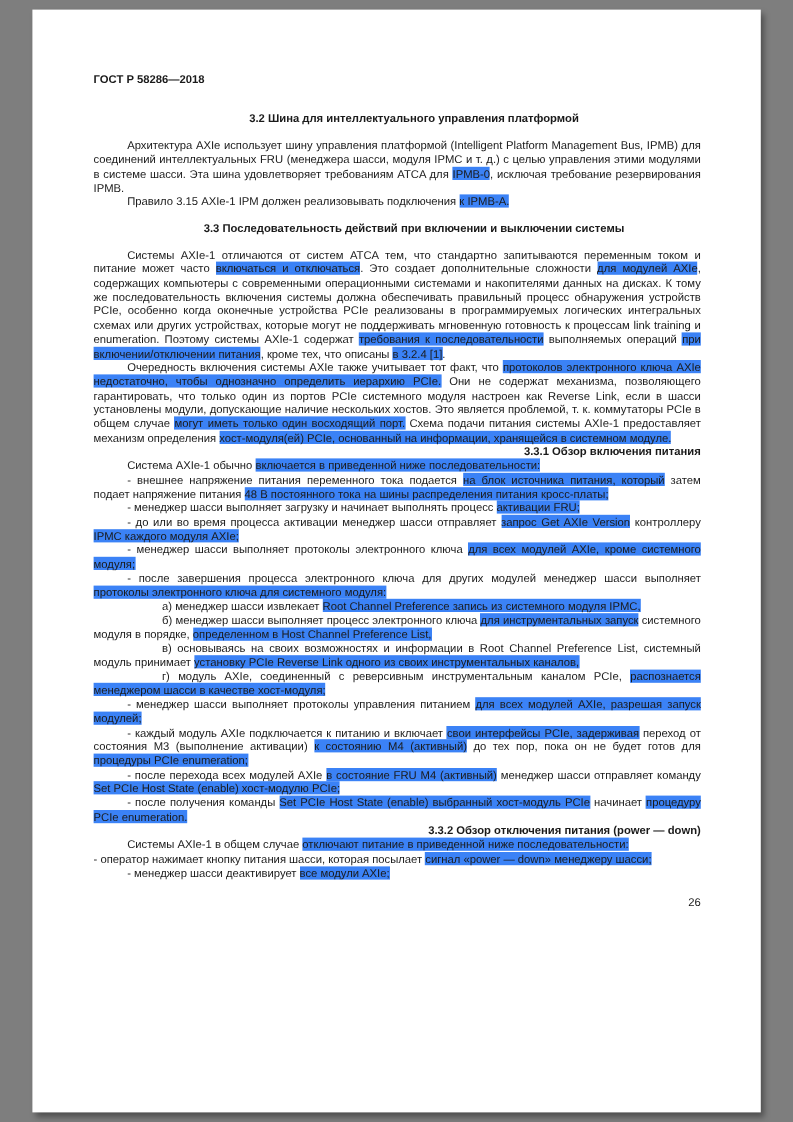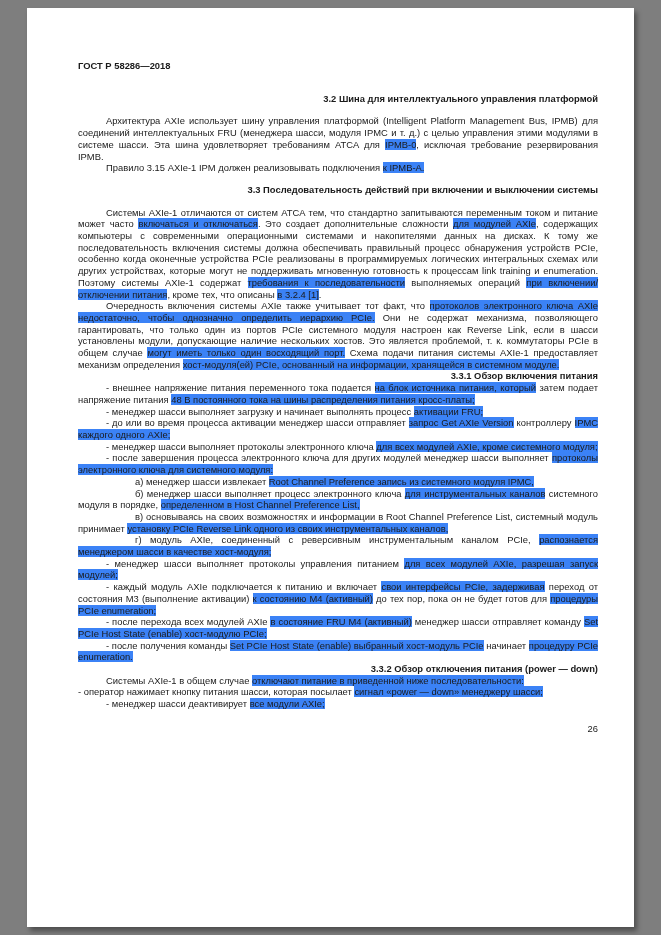--- a/index.html
+++ b/index.html
@@ -10,56 +10,57 @@
     position:relative;
     color:#1a1a1a;
   }
   .sheet {
     position:absolute; left:27px; top:8px;
     width:607px; height:919px;
     background:#ffffff;
     box-shadow:3px 4px 5px rgba(0,0,0,0.38);
   }
   .sheet-inner {
-    padding:52px 36px 0 51px;
+    padding:52px 50px 0 51px;
     font-size:9.4px;
     line-height:11.7px;
   }
   .doc-header { font-weight:700; margin-bottom:21px; }
   p { text-align:justify; }
   .p { text-indent:28px; }
   .p-flush { text-indent:0; }
   .p-deep { text-indent:57px; }
-  .h-main { font-weight:700; text-indent:28px; text-align:right; margin-top:10px; margin-bottom:11px; }
+  .h-main { font-weight:700; text-indent:28px; text-align:center; margin-top:10px; margin-bottom:11px; }
   .h-sub  { font-weight:700; text-indent:28px; text-align:right; }
   .hl { background:#3b82f6; }
   .page-number { margin-top:13px; text-indent:0; text-align:right; }
 </style>
 </head>
 <body>
 
 <div class="sheet">
   <div class="sheet-inner">
     <div class="doc-header">ГОСТ Р 58286—2018</div>
 
     <div id="doc-content">
         <p class="h-main">3.2 Шина для интеллектуального управления платформой</p>
         <p class="p">Архитектура AXIe использует шину управления платформой (Intelligent Platform Management Bus, IPMB) для соединений интеллектуальных FRU (менеджера шасси, модуля IPMC и т. д.) с целью управления этими модулями в системе шасси. Эта шина удовлетворяет требованиям ATCA для <span class="hl">IPMB-0</span>, исключая требование резервирования IPMB.</p>
         <p class="p">Правило 3.15 AXIe-1 IPM должен реализовывать подключения <span class="hl">к IPMB-A.</span></p>
         <p class="h-main">3.3 Последовательность действий при включении и выключении системы</p>
         <p class="p">Системы AXIe-1 отличаются от систем ATCA тем, что стандартно запитываются переменным током и питание может часто <span class="hl">включаться и отключаться</span>. Это создает дополнительные сложности <span class="hl">для модулей AXIe</span>, содержащих компьютеры с современными операционными системами и накопителями данных на дисках. К тому же последовательность включения системы должна обеспечивать правильный процесс обнаружения устройств PCIe, особенно когда оконечные устройства PCIe реализованы в программируемых логических интегральных схемах или других устройствах, которые могут не поддерживать мгновенную готовность к процессам link training и enumeration. Поэтому системы AXIe-1 содержат <span class="hl">требования к последовательности</span> выполняемых операций <span class="hl">при включении/отключении питания</span>, кроме тех, что описаны <span class="hl">в 3.2.4 [1]</span>.</p>
         <p class="p">Очередность включения системы AXIe также учитывает тот факт, что <span class="hl">протоколов электронного ключа AXIe недостаточно, чтобы однозначно определить иерархию PCIe.</span> Они не содержат механизма, позволяющего гарантировать, что только один из портов PCIe системного модуля настроен как Reverse Link, если в шасси установлены модули, допускающие наличие нескольких хостов. Это является проблемой, т. к. коммутаторы PCIe в общем случае <span class="hl">могут иметь только один восходящий порт.</span> Схема подачи питания системы AXIe-1 предоставляет механизм определения <span class="hl">хост-модуля(ей) PCIe, основанный на информации, хранящейся в системном модуле.</span></p>
         <p class="h-sub">3.3.1 Обзор включения питания</p>
+        <p class="p">Система AXIe-1 обычно <span class="hl">включается в приведенной ниже последовательности:</span></p>
         <p class="p">- внешнее напряжение питания переменного тока подается <span class="hl">на блок источника питания, который</span> затем подает напряжение питания <span class="hl">48 В постоянного тока на шины распределения питания кросс-платы;</span></p>
         <p class="p">- менеджер шасси выполняет загрузку и начинает выполнять процесс <span class="hl">активации FRU;</span></p>
-        <p class="p">- до или во время процесса активации менеджер шасси отправляет <span class="hl">запрос Get AXIe Version</span> контроллеру <span class="hl">IPMC каждого одного AXIe;</span></p>
+        <p class="p">- до или во время процесса активации менеджер шасси отправляет <span class="hl">запрос Get AXIe Version</span> контроллеру <span class="hl">IPMC каждого модуля AXIe;</span></p>
         <p class="p">- менеджер шасси выполняет протоколы электронного ключа <span class="hl">для всех модулей AXIe, кроме системного модуля;</span></p>
         <p class="p">- после завершения процесса электронного ключа для других модулей менеджер шасси выполняет <span class="hl">протоколы электронного ключа для системного модуля:</span></p>
         <p class="p-deep">а) менеджер шасси извлекает <span class="hl">Root Channel Preference запись из системного модуля IPMC,</span></p>
-        <p class="p-deep">б) менеджер шасси выполняет процесс электронного ключа <span class="hl">для инструментальных каналов</span> системного модуля в порядке, <span class="hl">определенном в Host Channel Preference List,</span></p>
+        <p class="p-deep">б) менеджер шасси выполняет процесс электронного ключа <span class="hl">для инструментальных запуск</span> системного модуля в порядке, <span class="hl">определенном в Host Channel Preference List,</span></p>
         <p class="p-deep">в) основываясь на своих возможностях и информации в Root Channel Preference List, системный модуль принимает <span class="hl">установку PCIe Reverse Link одного из своих инструментальных каналов,</span></p>
         <p class="p-deep">г) модуль AXIe, соединенный с реверсивным инструментальным каналом PCIe, <span class="hl">распознается менеджером шасси в качестве хост-модуля;</span></p>
         <p class="p">- менеджер шасси выполняет протоколы управления питанием <span class="hl">для всех модулей AXIe, разрешая запуск модулей;</span></p>
         <p class="p">- каждый модуль AXIe подключается к питанию и включает <span class="hl">свои интерфейсы PCIe, задерживая</span> переход от состояния M3 (выполнение активации) <span class="hl">к состоянию M4 (активный)</span> до тех пор, пока он не будет готов для <span class="hl">процедуры PCIe enumeration;</span></p>
         <p class="p">- после перехода всех модулей AXIe <span class="hl">в состояние FRU M4 (активный)</span> менеджер шасси отправляет команду <span class="hl">Set PCIe Host State (enable) хост-модулю PCIe;</span></p>
         <p class="p">- после получения команды <span class="hl">Set PCIe Host State (enable) выбранный хост-модуль PCIe</span> начинает <span class="hl">процедуру PCIe enumeration.</span></p>
         <p class="h-sub">3.3.2 Обзор отключения питания (power — down)</p>
         <p class="p">Системы AXIe-1 в общем случае <span class="hl">отключают питание в приведенной ниже последовательности:</span></p>
         <p class="p-flush">- оператор нажимает кнопку питания шасси, которая посылает <span class="hl">сигнал «power — down» менеджеру шасси;</span></p>
         <p class="p">- менеджер шасси деактивирует <span class="hl">все модули AXIe;</span></p>

